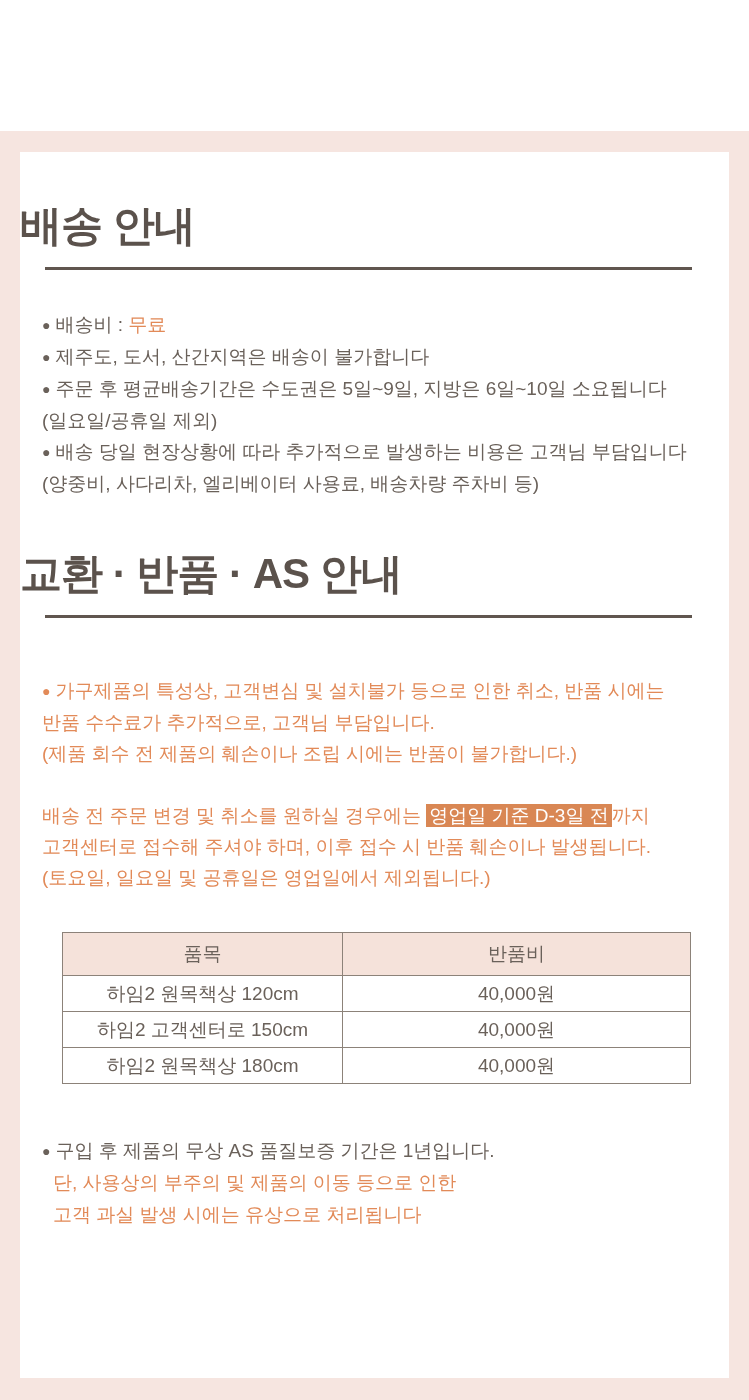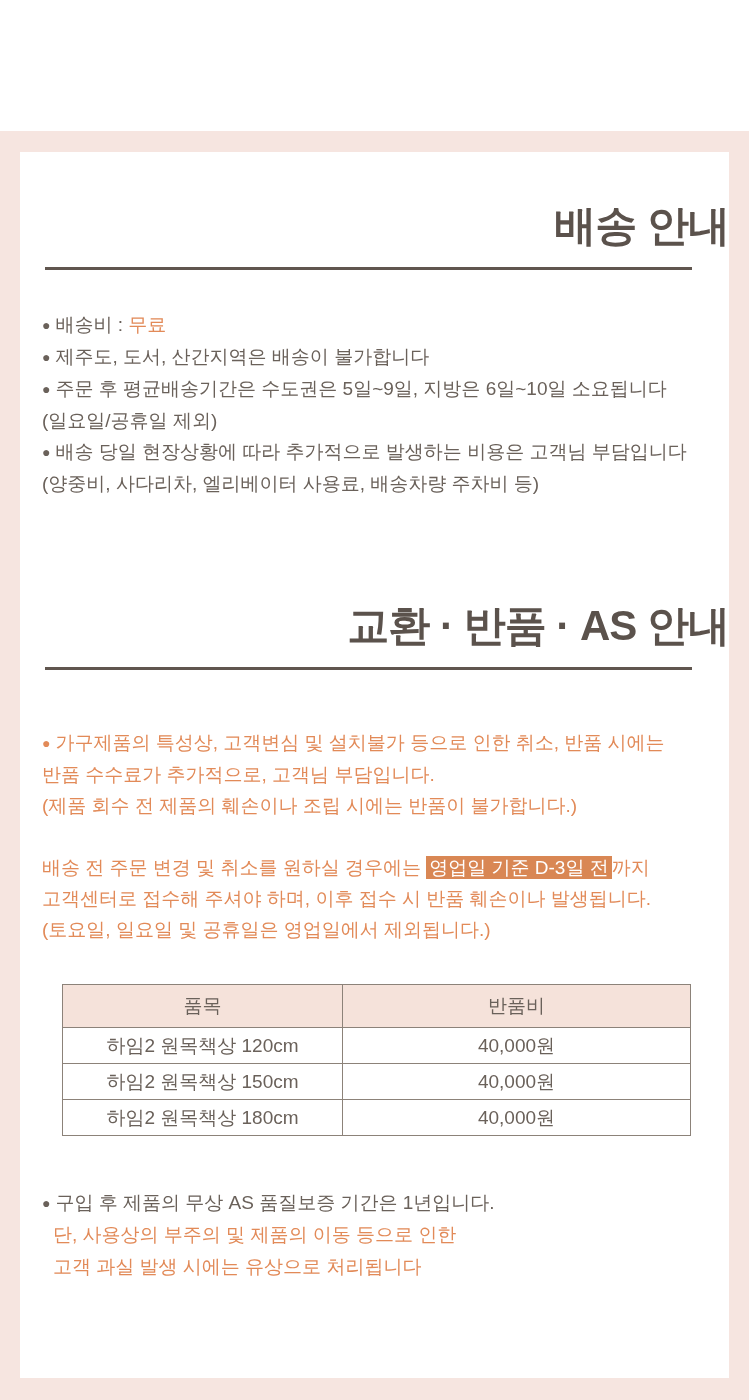--- a/index.html
+++ b/index.html
@@ -32,26 +32,26 @@
   }
   .card{
     background:var(--card_bg);
     width:709px;height:1226px;
     position:relative;
   }
   h1.sec-title,h2.sec-title{
     font-size:42px;
     font-weight:600;
     color:var(--heading);
-    text-align:right;
+    text-align:left;
     letter-spacing:-1px;
     line-height:1.05;
   }
   h1.sec-title{padding-top:52px;}
-  h2.sec-title{padding-top:0;margin-top:105px;}
+  h2.sec-title{padding-top:0;margin-top:53px;}
   .rule{
     height:3px;
     background:var(--rule);
     width:647px;
     margin:19px 0 0 25px;
   }
   .notes{
     margin-top:39px;
     font-size:19px;
     line-height:31px;
@@ -151,21 +151,21 @@
           <th>품목</th>
           <th>반품비</th>
         </tr>
       </thead>
       <tbody>
         <tr>
           <td>하임2 원목책상 120cm</td>
           <td>40,000원</td>
         </tr>
         <tr>
-          <td>하임2 원목책상 150cm</td>
+          <td>하임2 고객센터로 150cm</td>
           <td>40,000원</td>
         </tr>
         <tr>
           <td>하임2 원목책상 180cm</td>
           <td>40,000원</td>
         </tr>
       </tbody>
     </table>
 
     <div class="as-note">

